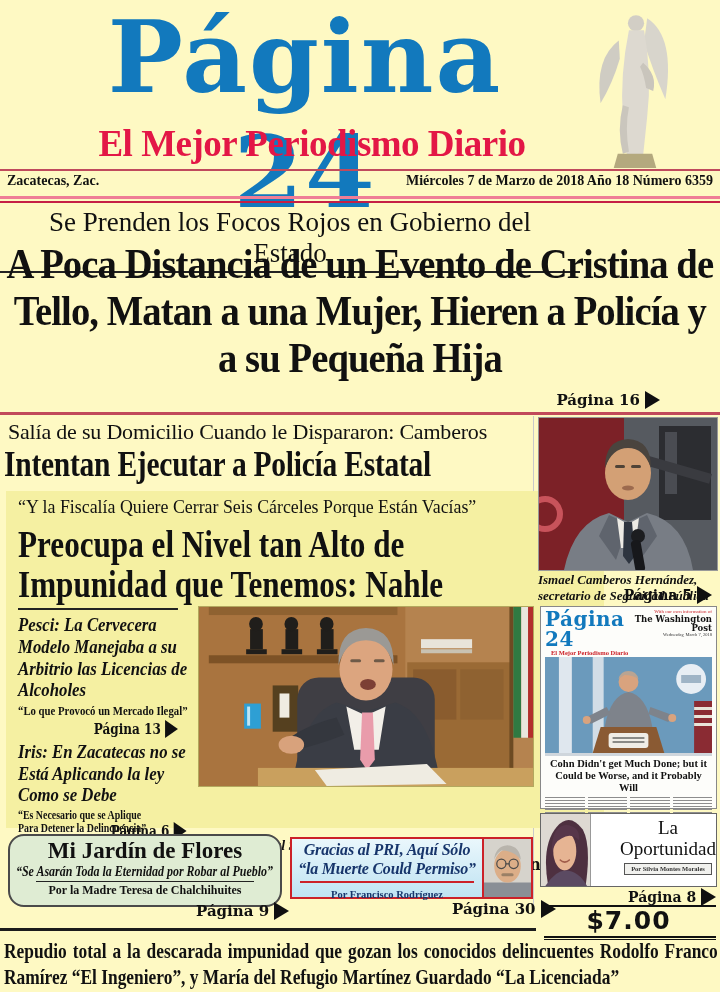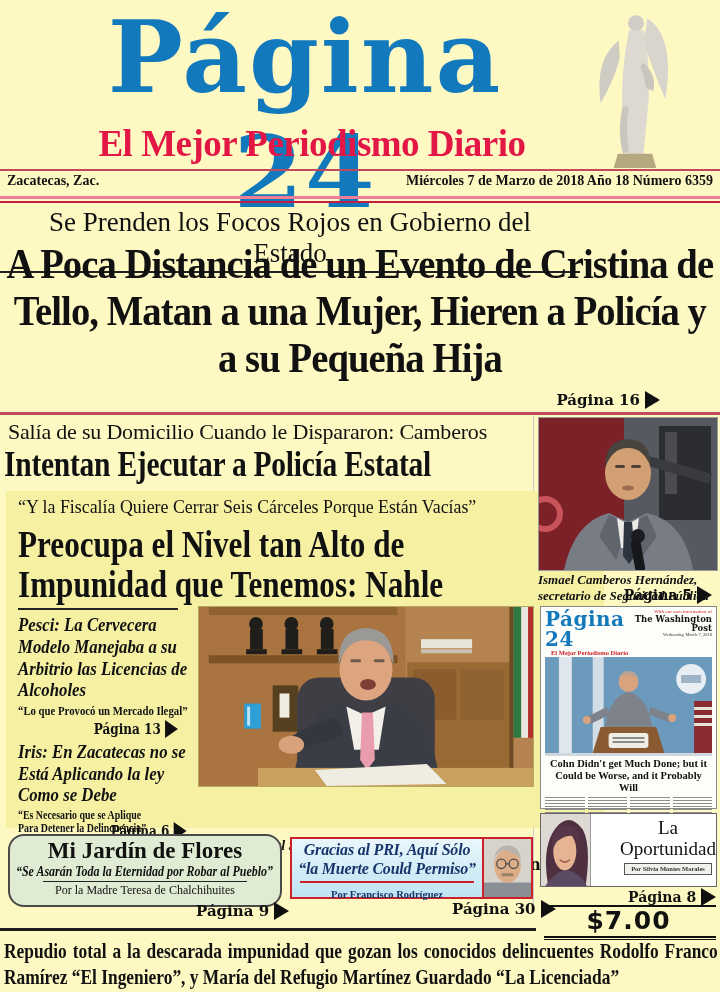--- a/index.html
+++ b/index.html
@@ -85,21 +85,21 @@
   
   .green-box {
     top:834px; left:8px; width:274px; height:73px; box-sizing:border-box;
     background:#dfecd3; border:2px solid #4a4a4a; border-radius:16px;
     text-align:center; padding-top:3px;
   }
   .gb-title { font-size:23px; font-weight:bold; line-height:1.05; }
   .gb-quote-wrap { width:326px; transform:scaleX(0.825); transform-origin:left top; }
   .gb-quote { font-style:italic; font-weight:bold; font-size:14.5px; }
   .gb-byline { display:inline-block; border-top:1.5px solid #222;
-    font-size:12px; font-weight:normal; padding:1px 12px 0; }
+    font-size:12px; font-weight:bold; padding:1px 12px 0; }
   .green-pageref { top:902px; left:196px; }
   .blue-box {
     top:837px; left:290px; width:243px; height:62px; box-sizing:border-box;
     border:2.5px solid #cc2128; background:linear-gradient(#eaf7fc,#bfe3f2);
     display:flex;
   }
   .bb-text { flex:1; text-align:center; padding-top:2px; }
   .bb-title { font-style:italic; font-weight:bold; font-size:16px;
     color:#17356b; line-height:1.18; letter-spacing:-0.2px; }
   .bb-byline-wrap { border-top:2px solid #cc2128; margin:2px 8px 13px; padding-top:1px; }

